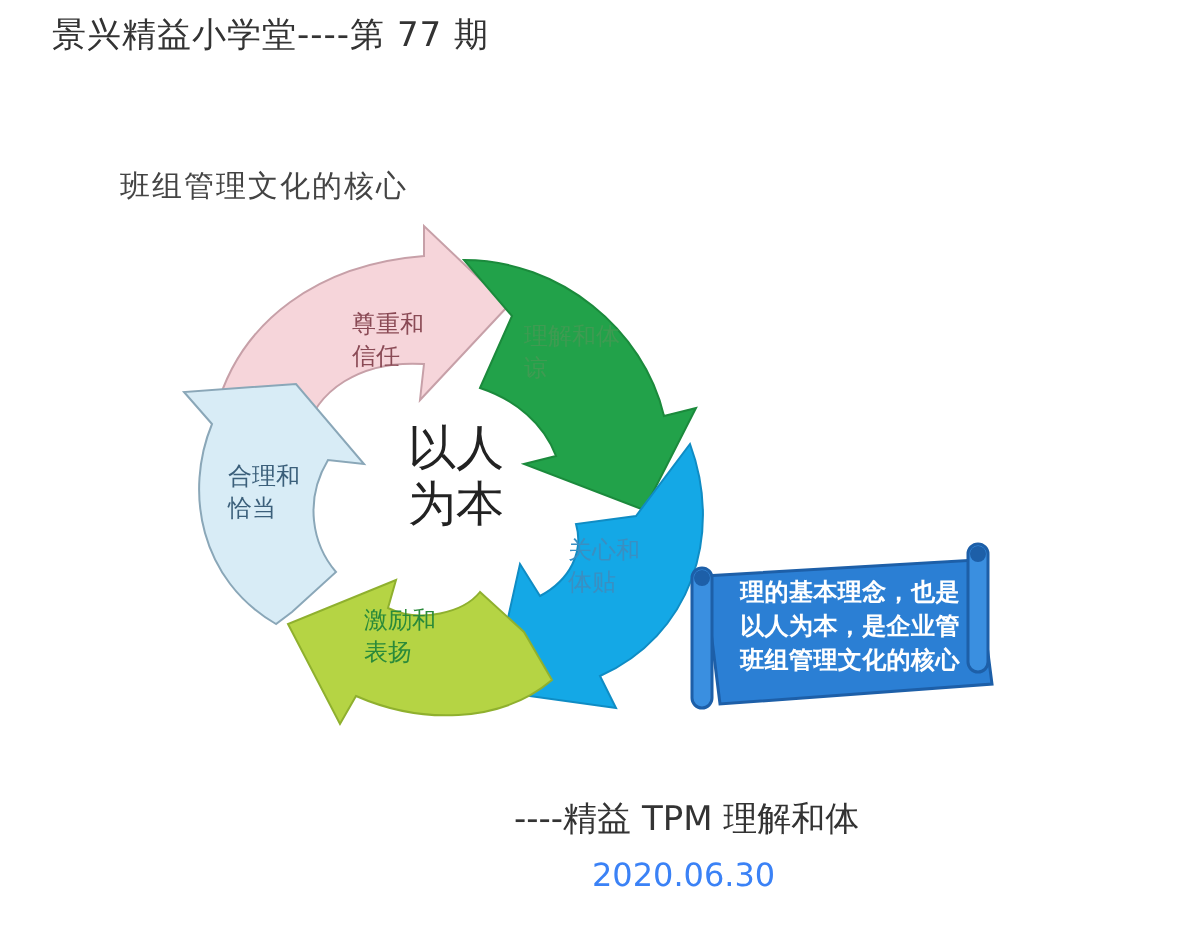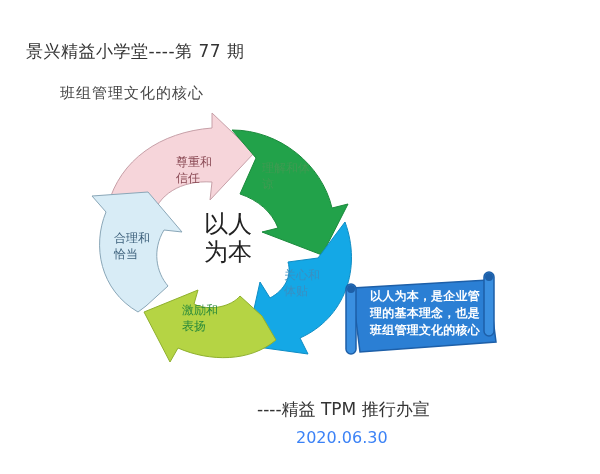--- a/index.html
+++ b/index.html
@@ -2,21 +2,21 @@
 <html><head>
   <meta charset="utf-8">
   <style>
     html, body { margin: 0; padding: 0; }
     body {
       width: 600px; height: 474px; background: #ffffff; position: relative; overflow: hidden;
       font-family: "DejaVu Sans", "Liberation Sans", sans-serif;
     }
     .header-title {
       position: absolute; left: 26px; top: 6px; font-size: 17px; color: #333333;
-      letter-spacing: 0.5px; white-space: nowrap; margin-top: 34px;
+      letter-spacing: 0.5px; white-space: nowrap;
     }
     .diagram-title {
       position: absolute; left: 60px; top: 84px; font-size: 15px; color: #444444;
       font-family: "DejaVu Serif", "Liberation Serif", serif; letter-spacing: 1px; white-space: nowrap;
     }
     svg.cycle { position: absolute; left: 0; top: 0; }
     .seg-label {
       font-family: "DejaVu Serif", "Liberation Serif", serif; font-size: 12px;
     }
     .center-label {
@@ -78,19 +78,19 @@
   <g>
     <path d="M 352 288 L 488 280 L 496 342 L 360 352 Z" fill="#2b7fd4" stroke="#1d5fa8" stroke-width="1.5"></path>
     <rect x="346" y="284" width="10" height="70" rx="5" fill="#3a8fe0" stroke="#1d5fa8" stroke-width="1.5"></rect>
     <rect x="484" y="272" width="10" height="64" rx="5" fill="#3a8fe0" stroke="#1d5fa8" stroke-width="1.5"></rect>
     <circle cx="351" cy="289" r="4" fill="#1d5fa8"></circle>
     <circle cx="489" cy="277" r="4" fill="#1d5fa8"></circle>
   </g>
 </svg>
 
 <div class="scroll-text">
+  <div>理的基本理念，也是</div>
   <div>以人为本，是企业管</div>
-  <div>理的基本理念，也是</div>
   <div>班组管理文化的核心</div>
 </div>
 
-<div class="footer-org">----精益 TPM 推行办宣</div>
+<div class="footer-org">----精益 TPM 理解和体</div>
 <div class="footer-date">2020.06.30</div>
 
 </body></html>

